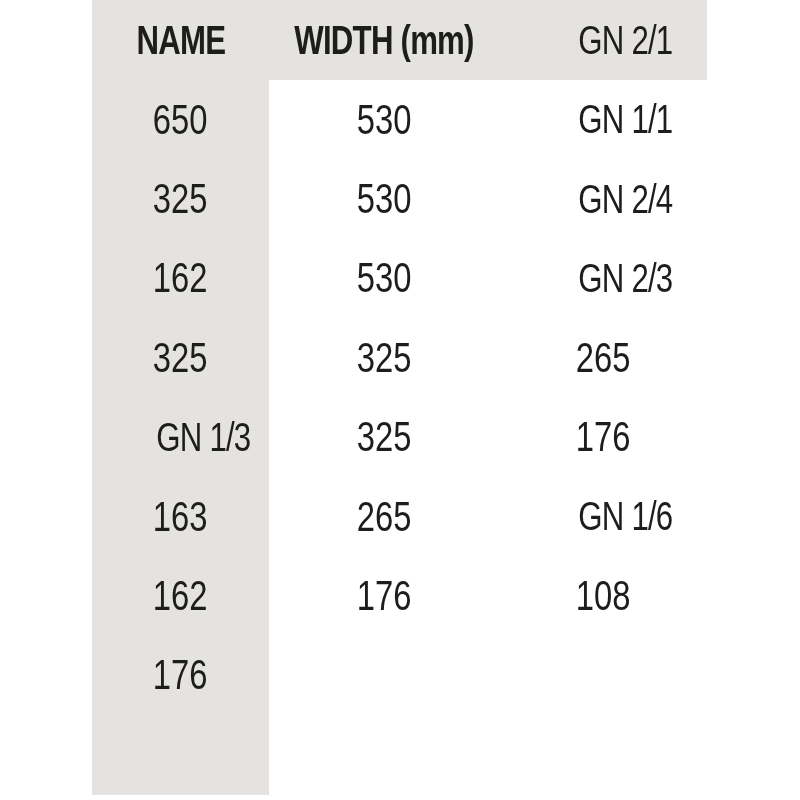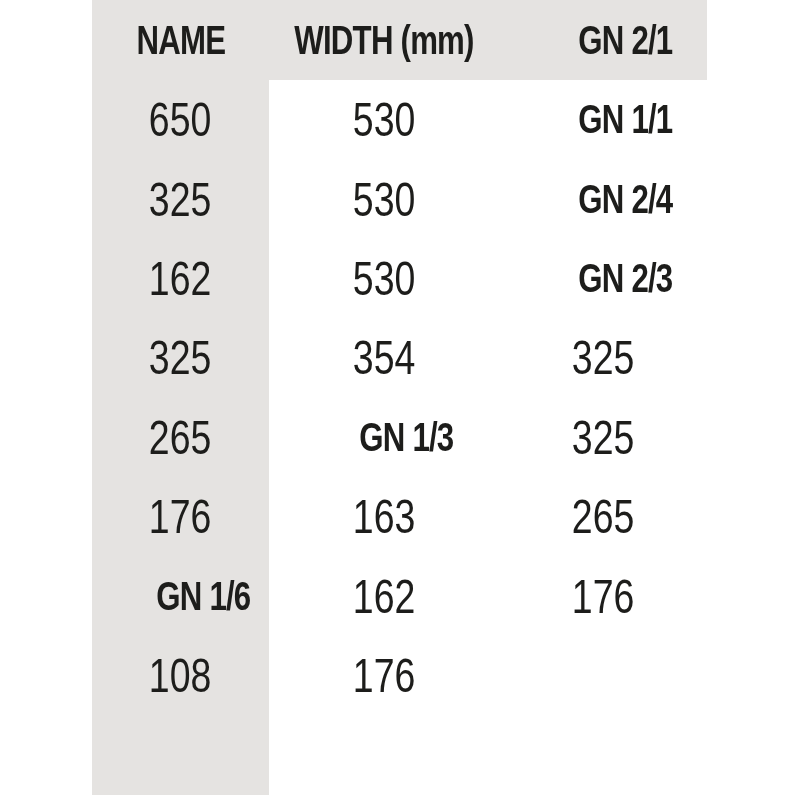--- a/index.html
+++ b/index.html
@@ -52,26 +52,26 @@
     transform: scaleX(0.78);
     transform-origin: center;
   }
   .header-cell {
     font-size: 40px;
     font-weight: 700;
     letter-spacing: -1px;
   }
   .name-cell {
     font-size: 40px;
-    font-weight: 700;
+    font-weight: 400;
     letter-spacing: -1px;
     padding-left: 45px;
   }
   .num-cell {
-    font-size: 48px;
+    font-size: 42px;
     font-weight: 400;
     letter-spacing: 0;
   }
 </style>
 </head>
 <body style="background: rgb(255, 255, 255); color: rgb(29, 29, 27);">
 
 <div class="canvas">
   <div class="band-header" style="background: rgb(229, 227, 225);"></div>
   <div class="band-column" style="background: rgb(229, 227, 225);"></div>
@@ -114,23 +114,20 @@
     <div class="cell num-cell">
         <span>530</span>
       </div>
 
     <div class="cell name-cell">
         <span>GN 2/3</span>
       </div>
     <div class="cell num-cell">
         <span>325</span>
       </div>
-    <div class="cell num-cell">
-        <span>354</span>
-      </div>
 
     <div class="cell num-cell">
         <span>325</span>
       </div>
     <div class="cell num-cell">
         <span>265</span>
       </div>
 
     <div class="cell name-cell">
         <span>GN 1/3</span>

